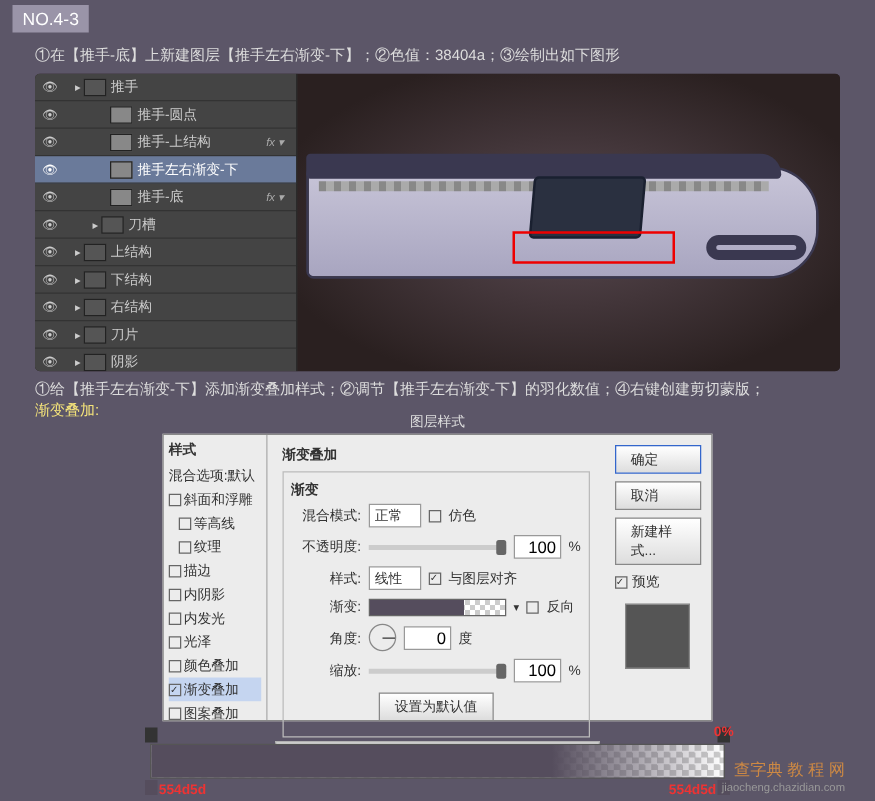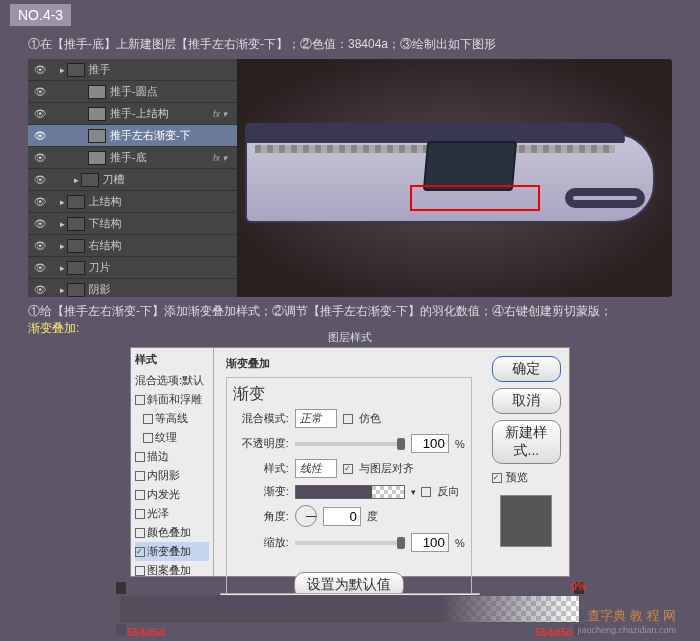--- a/index.html
+++ b/index.html
@@ -34,26 +34,26 @@
 .styles-list { width: 90px; border-right: 1px solid #aaa; padding: 4px; }
 .styles-list .hdr { font-weight: bold; margin-bottom: 4px; }
 .style-item { padding: 2px 0; display: flex; align-items: center; gap: 2px; }
 .style-item.active { background: #c5d5f0; }
 .cb { width: 10px; height: 10px; border: 1px solid #666; display: inline-block; }
 .cb.checked::after { content: "✓"; font-size: 8px; line-height: 8px; display: block; }
 .dialog-main { flex: 1; padding: 8px 12px; }
 .group-hdr { font-weight: bold; margin-bottom: 6px; }
 .form-row { display: flex; align-items: center; gap: 6px; margin-bottom: 6px; }
 .form-row .lbl { width: 56px; text-align: right; }
-.sel { border: 1px solid #999; background: #fff; padding: 1px 14px 1px 4px; font-size: 11px; position: relative; font-style: italic; }
+.sel { border: 1px solid #999; background: #fff; padding: 1px 14px 1px 4px; font-size: 11px; position: relative; }
 .slider-track { width: 110px; height: 4px; background: #ccc; position: relative; }
 .slider-knob { position: absolute; top: -4px; width: 8px; height: 12px; background: #666; border-radius: 2px; }
 .num-input { width: 38px; border: 1px solid #999; padding: 1px 3px; text-align: right; background: #fff; }
 .grad-preview { width: 110px; height: 14px; border: 1px solid #666; background: linear-gradient(90deg,#554d5d,#554d5d 70%,transparent 70%), repeating-conic-gradient(#ccc 0 25%, #fff 0 50%) 0 0/8px 8px; }
-.btn { border: 1px solid #888; background: linear-gradient(#fff,#ddd); border-radius: 10px; padding: 3px 12px; font-size: 14px; text-align: center; }
+.btn { border: 1px solid #888; background: linear-gradient(#fff,#ddd); border-radius: 0; padding: 3px 12px; font-size: 11px; }
 .dialog-right { width: 92px; padding: 8px; display: flex; flex-direction: column; gap: 6px; align-items: stretch; }
 .swatch { width: 52px; height: 52px; background: #555; border: 1px solid #888; margin: 4px auto; }
 .gradient-editor { margin: 2px 100px 0 100px; height: 64px; position: relative; color: #333; }
 .grad-bar { height: 28px; margin: 18px 20px 0 20px; border: 1px solid #555; background: linear-gradient(90deg,#554d5d,#554d5d 70%,rgba(85,77,93,0) 100%), repeating-conic-gradient(#ccc 0 25%, #fff 0 50%) 0 0/10px 10px; position: relative; }
 .stop-top { position: absolute; top: -14px; width: 10px; height: 12px; background: #333; }
 .stop-bot { position: absolute; bottom: -14px; width: 10px; height: 12px; background: #333; }
 .stop-label { position: absolute; font-size: 11px; color: #e33; font-weight: bold; }
 .footer-wm { position: absolute; bottom: 4px; right: 24px; color: #c84; font-size: 13px; text-align: right; line-height: 14px; }
 .footer-wm .small { font-size: 9px; color: #999; display: block; }
 .opacity-row { position: absolute; top: -2px; left: 120px; right: 120px; background: #ececec; border: 1px solid #aaa; height: 20px; display: flex; align-items: center; padding: 0 8px; gap: 6px; font-size: 11px; color: #333; }
@@ -208,21 +208,21 @@
         </div>
         <div class="style-item">
           <span class="cb" style=""></span>
           <span>图案叠加</span>
         </div>
       </div>
   </div>
   <div class="dialog-main">
     <div class="group-hdr">渐变叠加</div>
     <div style="border:1px solid #bbb;padding:6px;">
-      <div style="font-size:16px;margin-bottom:4px;">渐变</div>
+      <div style="font-size:11px;margin-bottom:4px;font-weight:bold;">渐变</div>
       <div class="form-row">
         <span class="lbl">混合模式:</span>
         <span class="sel">正常</span>
         <span class="cb"></span>
         <span>仿色</span>
       </div>
       <div class="form-row">
         <span class="lbl">不透明度:</span>
         <span class="slider-track">
             <span class="slider-knob" style="right:0;"></span>
@@ -252,21 +252,21 @@
         <span>度</span>
       </div>
       <div class="form-row">
         <span class="lbl">缩放:</span>
         <span class="slider-track">
             <span class="slider-knob" style="right:0;"></span>
           </span>
         <input class="num-input" value="100" style="">
         <span>%</span>
       </div>
-      <div class="form-row" style="justify-content:center;gap:12px;margin-top:20px;">
+      <div class="form-row" style="justify-content:center;gap:12px;margin-top:8px;">
         <span class="btn">设置为默认值</span>
       </div>
     </div>
   </div>
   <div class="dialog-right">
     <span class="btn" style="border-color:#36c;">确定</span>
     <span class="btn">取消</span>
     <span class="btn">新建样式...</span>
     <div style="display:flex;align-items:center;gap:4px;">
         <span class="cb checked"></span>

